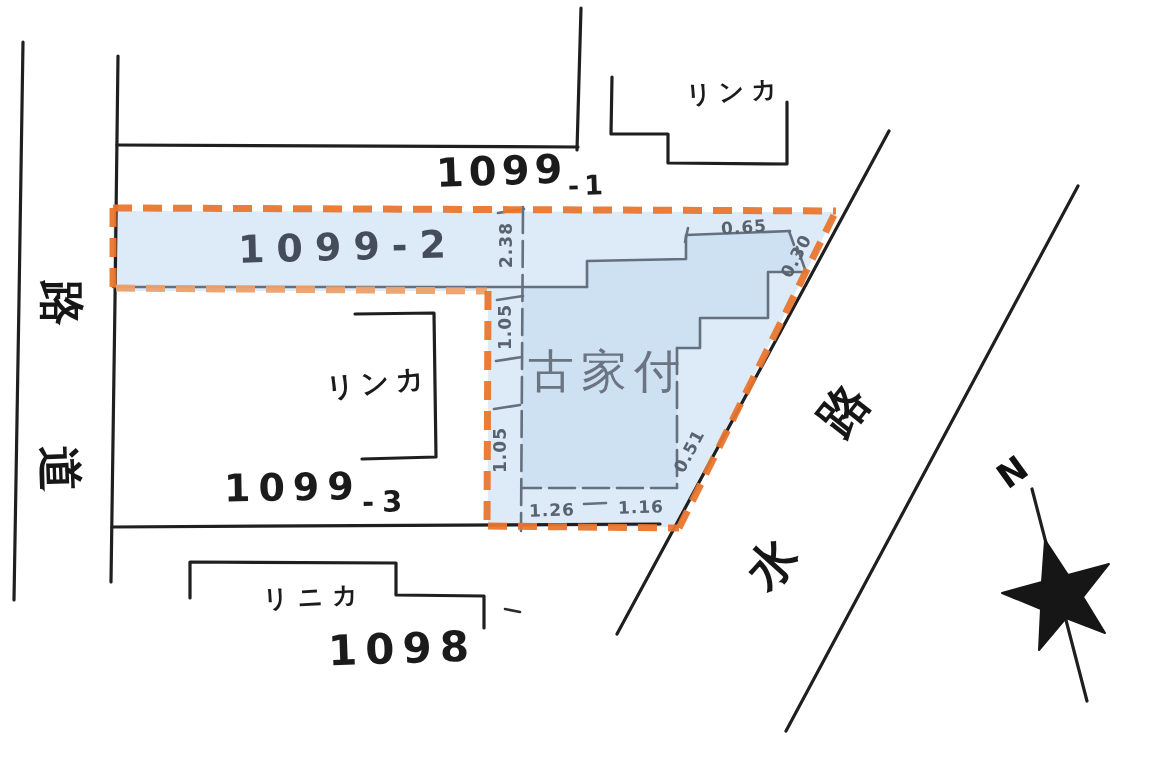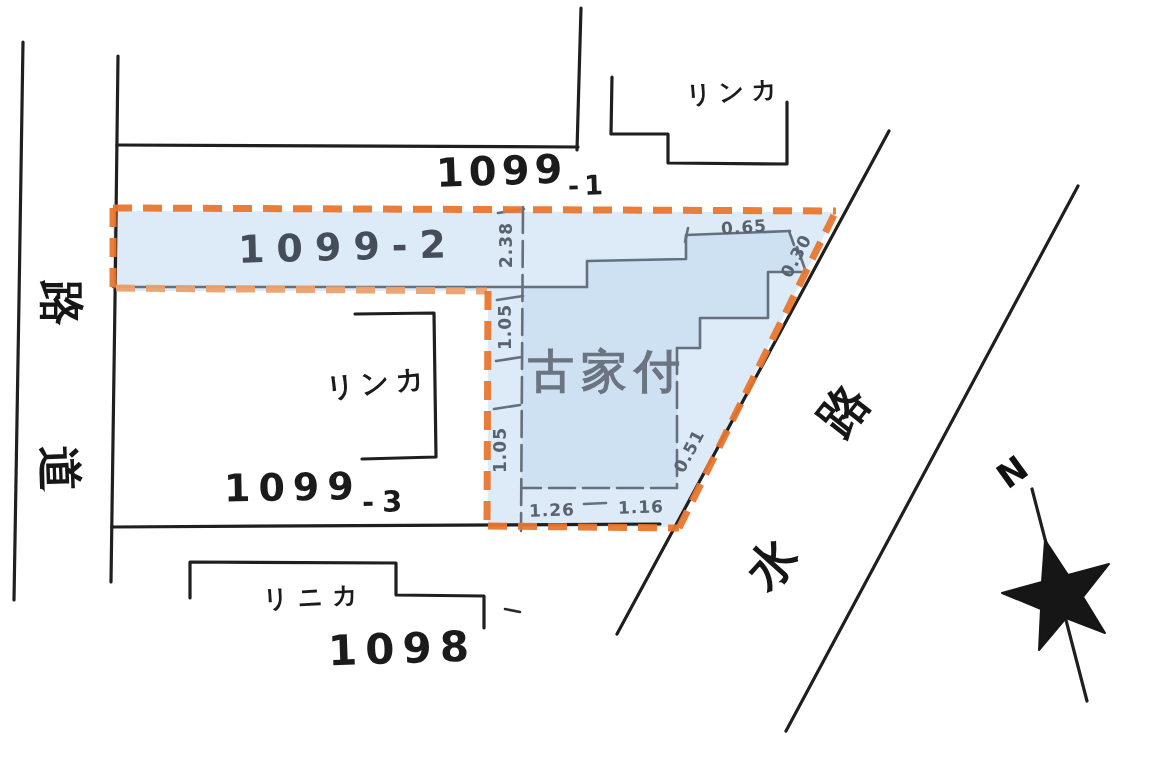--- a/index.html
+++ b/index.html
@@ -21,21 +21,21 @@
   
   .lbl{position:absolute;color:#1b1b1b;white-space:nowrap;line-height:1;}
   .hand{font-weight:700;}
   .sub{display:inline-block;transform:translateY(13px);}
   .lbl-1099-1{left:436px;top:150px;font-size:40px;letter-spacing:5px;transform:rotate(-2deg);}
   .lbl-1099-1 .sub{font-size:27px;}
   .lbl-1099-2{left:238px;top:228px;font-size:38px;letter-spacing:12px;color:#454d5a;transform:rotate(-1.5deg);}
   .lbl-1099-3{left:224px;top:468px;font-size:38px;letter-spacing:8px;transform:rotate(-1deg);}
   .lbl-1099-3 .sub{font-size:29px;}
   .lbl-1098{left:328px;top:628px;font-size:42px;letter-spacing:8px;transform:rotate(-2deg);}
-  .lbl-furuya{left:528px;top:348px;font-size:46px;letter-spacing:7px;color:#6b7480;font-weight:700;}
+  .lbl-furuya{left:528px;top:348px;font-size:46px;letter-spacing:7px;color:#6b7480;font-weight:400;}
   .lbl-rinka-top{left:686px;top:79px;font-size:25px;letter-spacing:7px;transform:rotate(-4deg);font-weight:600;}
   .lbl-rinka-mid{left:326px;top:369px;font-size:28px;letter-spacing:6px;transform:rotate(-6deg);font-weight:600;}
   .lbl-rinka-bot{left:263px;top:584px;font-size:25px;letter-spacing:9px;transform:rotate(-3deg);font-weight:600;}
   .road-char{position:absolute;font-size:46px;font-weight:700;color:#161616;}
   .road-top{left:38px;top:272px;transform:rotate(90deg);}
   .road-bot{left:36px;top:438px;transform:rotate(88deg);}
   .water-char{position:absolute;font-size:48px;font-weight:700;color:#161616;}
   .water-top{left:820px;top:378px;transform:rotate(-52deg);}
   .water-bot{left:748px;top:532px;transform:rotate(-48deg);}
   .north{position:absolute;left:998px;top:452px;font-size:34px;font-weight:700;transform:rotate(-36deg);color:#111;}

